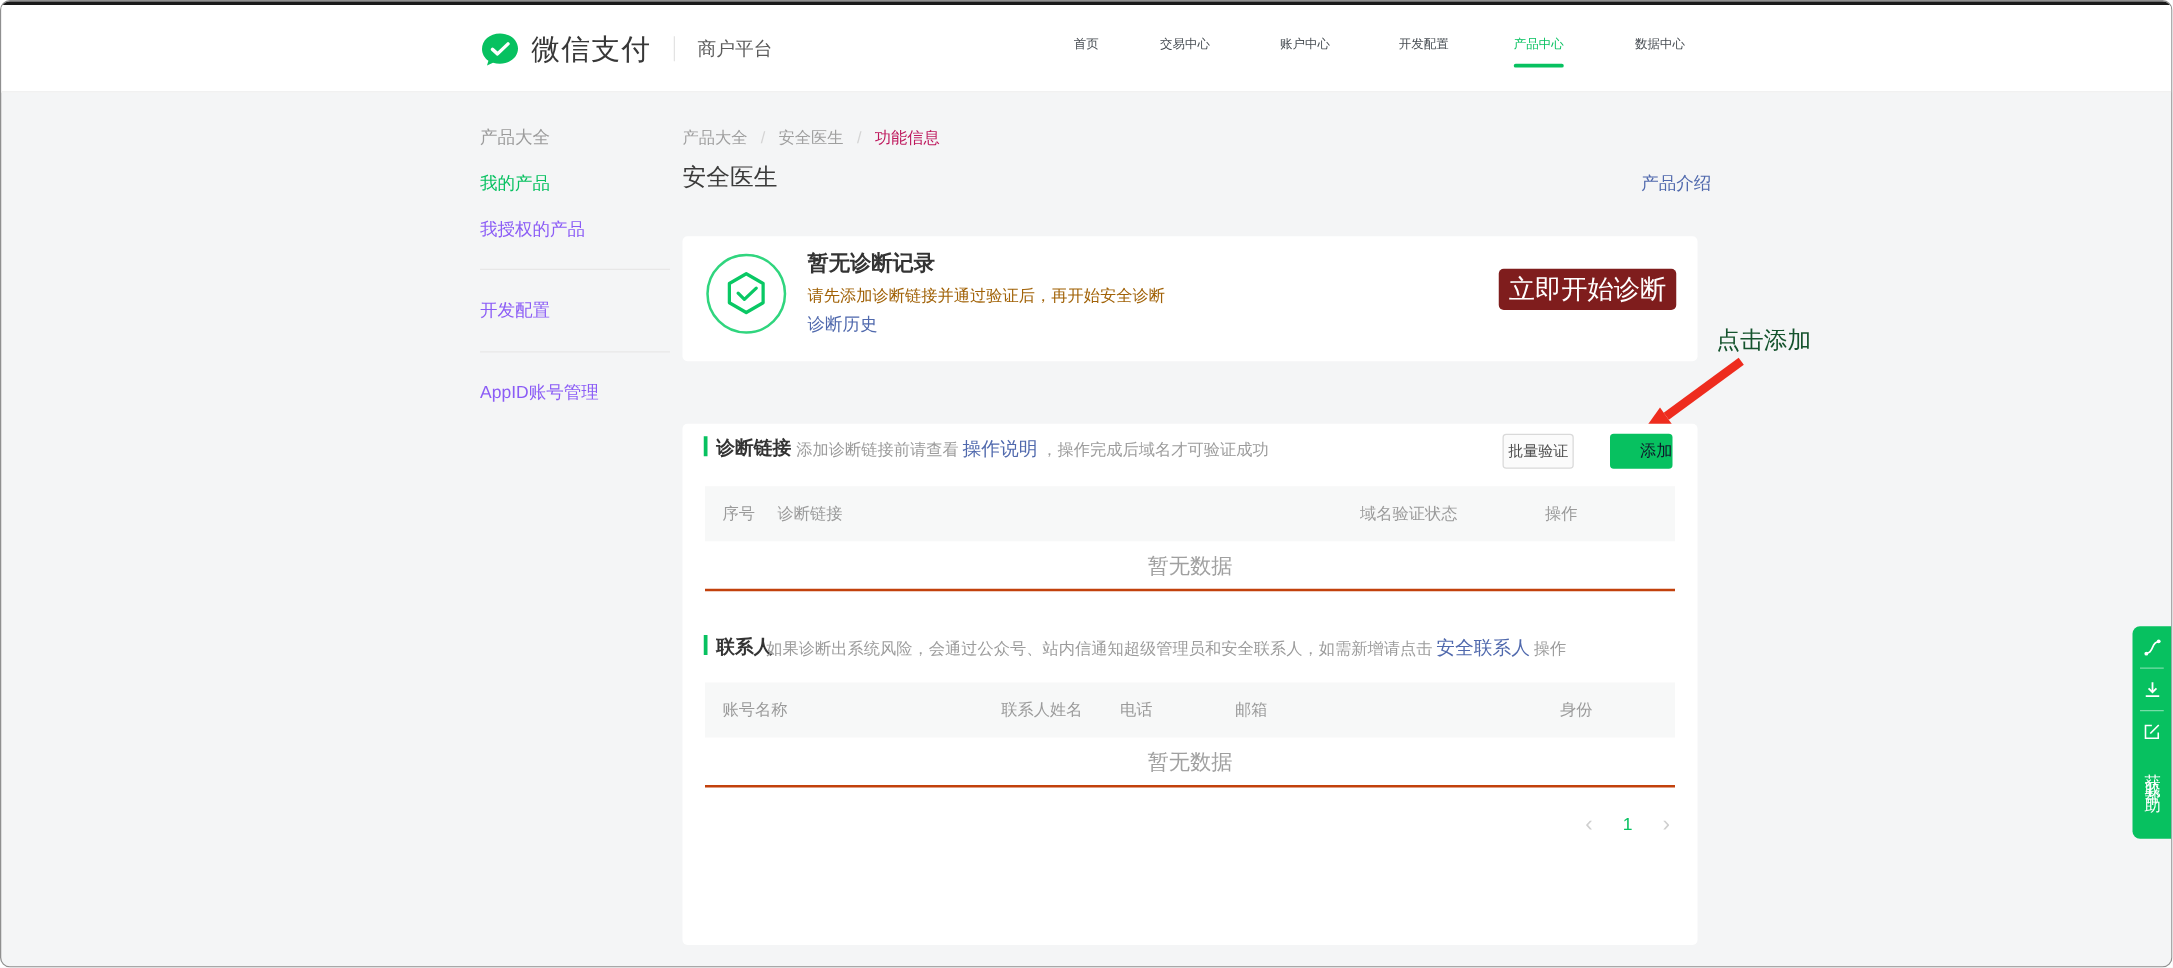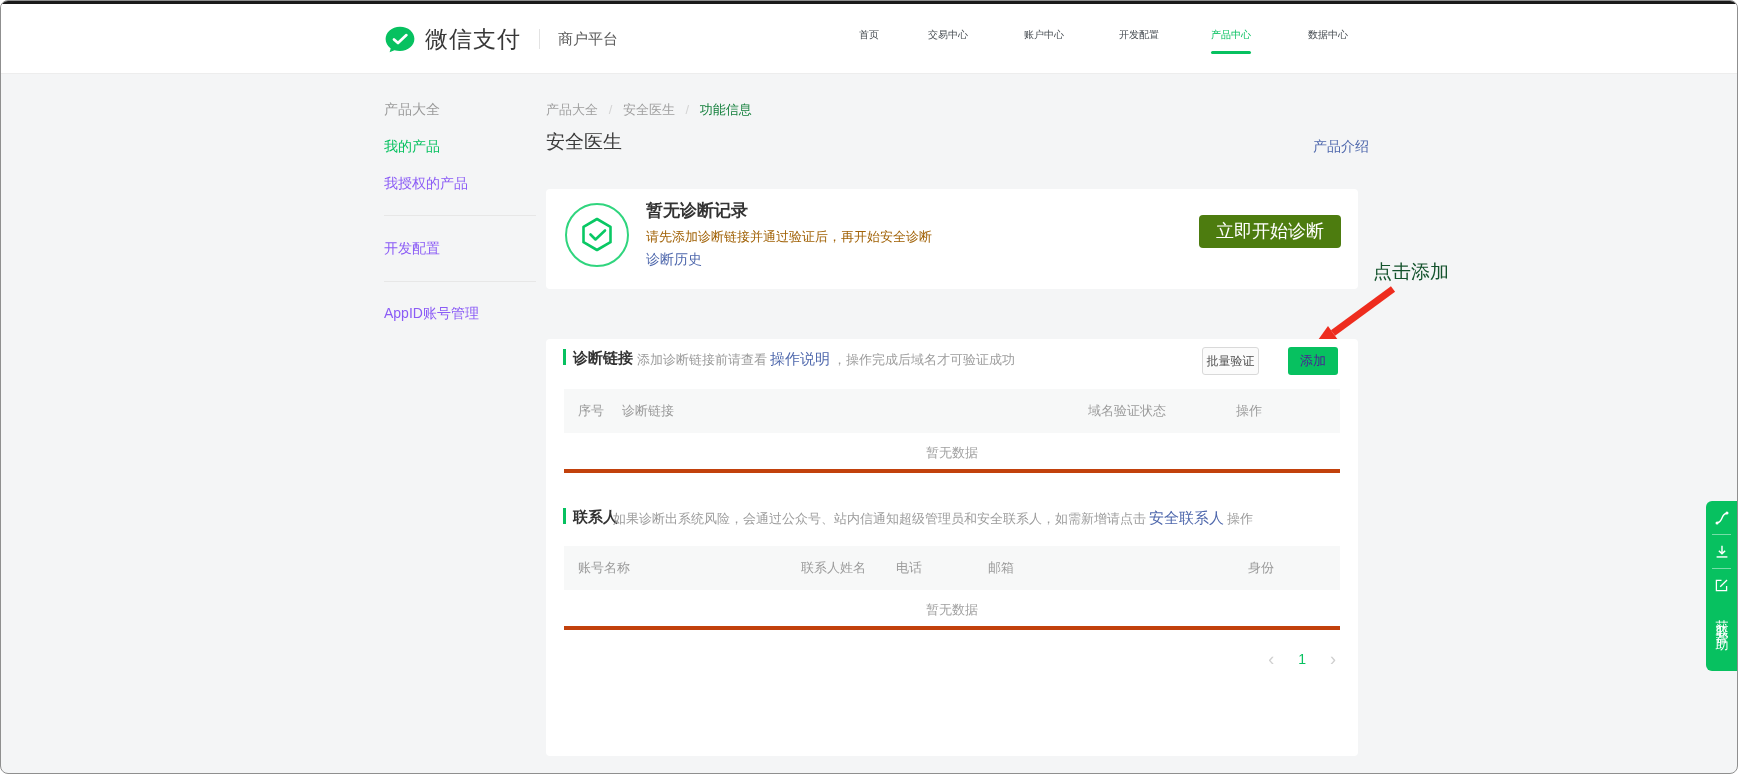--- a/index.html
+++ b/index.html
@@ -22,54 +22,54 @@
   
   .side-item { position:absolute; left:383px; font-size:14px; color:#8b5cf6; cursor:pointer; }
   .side-item.muted { color:#9b9b9b; }
   .side-item.active { color:#07c160; }
   .side-divider { position:absolute; left:383px; width:152px; height:1px; background:#e7e7e7; }
 
   
   .breadcrumb { position:absolute; left:545px; top:100px; font-size:13px; color:#9f9f9f; }
   .bc-sep { color:#d4d4d4; margin:0 7px; }
   .bc-link { color:#9f9f9f; cursor:pointer; }
-  .bc-current { color:#15803d; }
+  .bc-current { color:#be185d; }
   .page-title { position:absolute; left:545px; top:128px; font-size:19px; color:#3b3b3b; }
   .intro-link { position:absolute; left:1312px; top:137px; font-size:14px; color:#5069ad; cursor:pointer; }
 
   .card { position:absolute; background:#fff; border-radius:4px; }
   .card1 { left:545px; top:188px; width:812px; height:100px; }
   .shield-wrap { position:absolute; left:18px; top:13px; width:66px; height:66px; }
   .sum-title { position:absolute; left:100px; top:10px; font-size:17px; font-weight:bold; color:#333;text-align:center; }
   .sum-sub { position:absolute; left:100px; top:39px; font-size:13px; color:#a16207; }
   .sum-link { position:absolute; left:100px; top:62px; font-size:14px; color:#5069ad; cursor:pointer; }
-  .start-btn { position:absolute; left:653px; top:26px; width:142px; height:33px; background:#4d7c0f;
-               color:#fff; font-size:18px; text-align:center; line-height:33px; border-radius:4px;
+  .start-btn { position:absolute; left:653px; top:26px; width:142px; height:33px; background:#7f1d1d;
+               color:#fff; font-size:21px; text-align:center; line-height:33px; border-radius:4px;
                border:none; cursor:pointer; font-family:inherit; }
 
   
   .anno-text { position:absolute; left:1372px; top:258px; font-size:19px; color:#14532d; }
   .anno-arrow { position:absolute; left:1302px; top:284px; width:100px; height:68px; pointer-events:none; }
 
   
   .card2 { left:545px; top:338px; width:812px; height:417px; }
   .sec-bar { position:absolute; left:17px; width:3px; height:16px; background:#07c160; }
   .sec-title { position:absolute; left:27px; font-size:15px; font-weight:bold; color:#333; }
   .sec-hint { position:absolute; font-size:13px; color:#9c9c9c; white-space:nowrap; }
   .hint-link { font-size:15px; color:#5069ad; margin:0 3px; cursor:pointer; }
   .btn-ghost { position:absolute; left:656px; top:8px; width:57px; height:28px; background:#fbfbfb;
                border:1px solid #d9d9d9; border-radius:3px; font-size:12px; color:#4d4d4d; cursor:pointer; font-family:inherit; }
   .btn-add { position:absolute; left:742px; top:8px; width:50px; height:28px; background:#07c160; border:none;
-             border-radius:3px; font-size:13px; color:#4c1d95; cursor:pointer; font-family:inherit; }
+             border-radius:3px; font-size:13px; color:#0f172a; cursor:pointer; font-family:inherit;text-align:right; }
   .thead { position:absolute; left:18px; width:776px; height:44px; background:#f7f8f8;
            display:flex; align-items:center; font-size:13px; color:#9b9b9b; padding-left:14px; }
   .t1-c1 { width:44px; } .t1-c2 { flex:1; } .t1-c3 { width:148px; } .t1-c4 { width:104px; }
   .t2-c1 { width:223px; } .t2-c2 { width:95px; } .t2-c3 { width:92px; } .t2-c4 { width:260px; } .t2-c5 { flex:1; }
   .empty-row { position:absolute; left:18px; width:776px; height:40px; line-height:40px; text-align:center;
-               font-size:13px; color:#a0a0a0; border-bottom:4px solid #c2410c; }
+               font-size:17px; color:#a0a0a0; border-bottom:2px solid #c2410c; }
   .pagination { position:absolute; right:22px; top:310px; display:flex; align-items:center; }
   .pg-arrow { font-size:18px; color:#cfcfcf; cursor:pointer; line-height:20px; }
   .pg-page { font-size:14px; color:#07c160; margin:0 24px; cursor:pointer; }
 
   
   .float-bar { position:absolute; left:1705px; top:500px; width:31px; height:170px; background:#07c160;
                border-radius:6px 0 0 6px; display:flex; flex-direction:column; align-items:stretch; }
   .fb-icon { height:33px; display:flex; align-items:center; justify-content:center; cursor:pointer; }
   .fb-sep { height:1px; background:rgba(255,255,255,.45); margin:0 6px; }
   .fb-text { flex:1; color:#fff; font-size:13px; writing-mode:vertical-lr; letter-spacing:6px;

